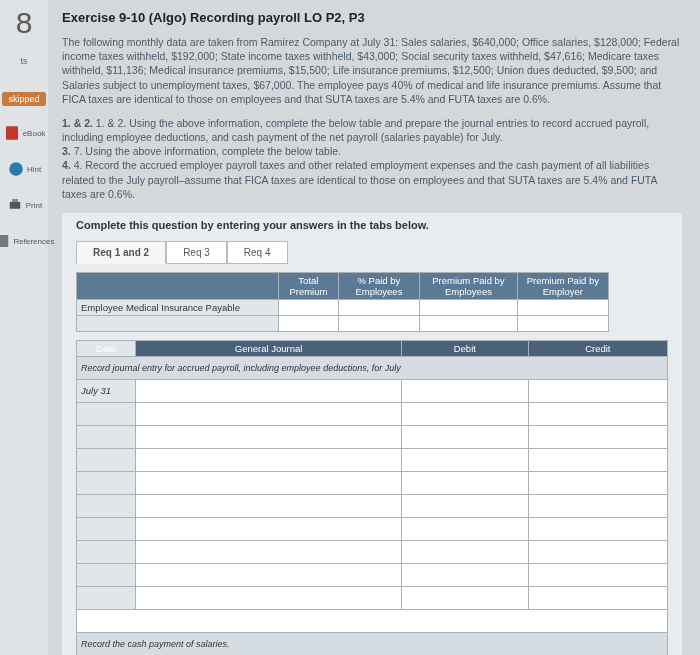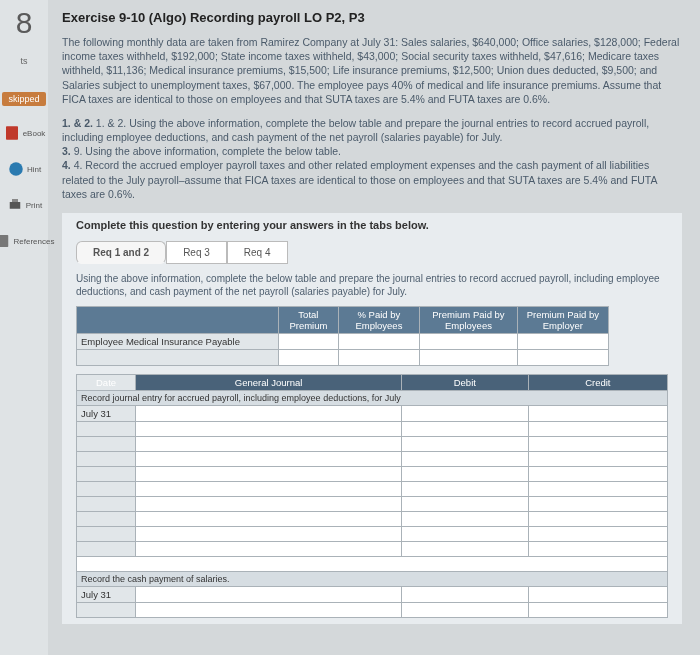--- a/index.html
+++ b/index.html
@@ -63,32 +63,32 @@
     .answer-heading { font-size: 11px; font-weight: bold; color: #333; margin-bottom: 10px; }
     .tabs { display: flex; gap: 0; margin-bottom: 8px; }
     .tab {
       background: #fff;
       border: 1px solid #bbb;
       padding: 5px 16px;
       font-size: 10px;
       color: #555;
       cursor: pointer;
     }
-    .tab.active { background: #f6f6f6; border-bottom-color: #f6f6f6; font-weight: bold; border-radius: 6px; }
+    .tab.active { background: #f6f6f6; border-bottom-color: #f6f6f6; font-weight: bold; }
     .instr { font-size: 10px; color: #506070; line-height: 1.3; margin-bottom: 8px; }
     table { border-collapse: collapse; width: 100%; font-size: 9.5px; }
     table th, table td { border: 1px solid #aab2b8; padding: 2px 4px; }
     table th { background: #5c7a94; color: #fff; font-weight: normal; text-align: center; }
     .tbl1 { margin-bottom: 8px; width: 90%; }
     .tbl1 td:first-child { background: #e1e6e9; width: 38%; }
     .tbl1 td { background: #fff; height: 16px; }
     .tbl2 th { background: #496279; }
     .tbl2 .date-cell { background: #e1e6e9; width: 10%; }
     .tbl2 .entry-label { background: #d6dde2; font-size: 9px; padding: 2px 4px; }
-    .tbl2 td { background: #fff; height: 15px; }
+    .tbl2 td { background: #fff; height: 23px; font-style: italic; }
     .tbl2 .gj-col { width: 45%; }
   </style>
 </head>
 <body>
 
 <div class="sidebar">
   <div class="qnum">8</div>
   <div class="pts">ts</div>
   <div class="badge">skipped</div>
   <div class="icon-btn">
@@ -116,34 +116,33 @@
       </svg>
     <span>References</span>
   </div>
 </div>
 
 <div class="main">
   <div class="title">Exercise 9-10 (Algo) Recording payroll LO P2, P3</div>
   <div class="intro">The following monthly data are taken from Ramirez Company at July 31: Sales salaries, $640,000; Office salaries, $128,000; Federal income taxes withheld, $192,000; State income taxes withheld, $43,000; Social security taxes withheld, $47,616; Medicare taxes withheld, $11,136; Medical insurance premiums, $15,500; Life insurance premiums, $12,500; Union dues deducted, $9,500; and Salaries subject to unemployment taxes, $67,000. The employee pays 40% of medical and life insurance premiums. Assume that FICA taxes are identical to those on employees and that SUTA taxes are 5.4% and FUTA taxes are 0.6%.</div>
   <div class="steps">
     <div><b>1. &amp; 2. </b><span>1. &amp; 2. Using the above information, complete the below table and prepare the journal entries to record accrued payroll, including employee deductions, and cash payment of the net payroll (salaries payable) for July.</span></div>
-    <div><b>3. </b><span>9. Using the above information, complete the below table.</span></div>
+    <div><b>3. </b><span>7. Using the above information, complete the below table.</span></div>
     <div><b>4. </b><span>4. Record the accrued employer payroll taxes and other related employment expenses and the cash payment of all liabilities related to the July payroll–assume that FICA taxes are identical to those on employees and that SUTA taxes are 5.4% and FUTA taxes are 0.6%.</span></div>
   </div>
 
   <div class="answer-area">
     <div class="answer-heading">Complete this question by entering your answers in the tabs below.</div>
 
     <div class="tabs">
       <div class="tab active">Req 1 and 2</div>
       <div class="tab">Req 3</div>
       <div class="tab">Req 4</div>
     </div>
 
-    <div class="instr">Using the above information, complete the below table and prepare the journal entries to record accrued payroll, including employee deductions, and cash payment of the net payroll (salaries payable) for July.</div>
 
     <table class="tbl1">
       <tbody>
           <tr>
         <th></th>
         <th>Total Premium</th>
         <th>% Paid by Employees</th>
         <th>Premium Paid by Employees</th>
         <th>Premium Paid by Employer</th>
       </tr>

